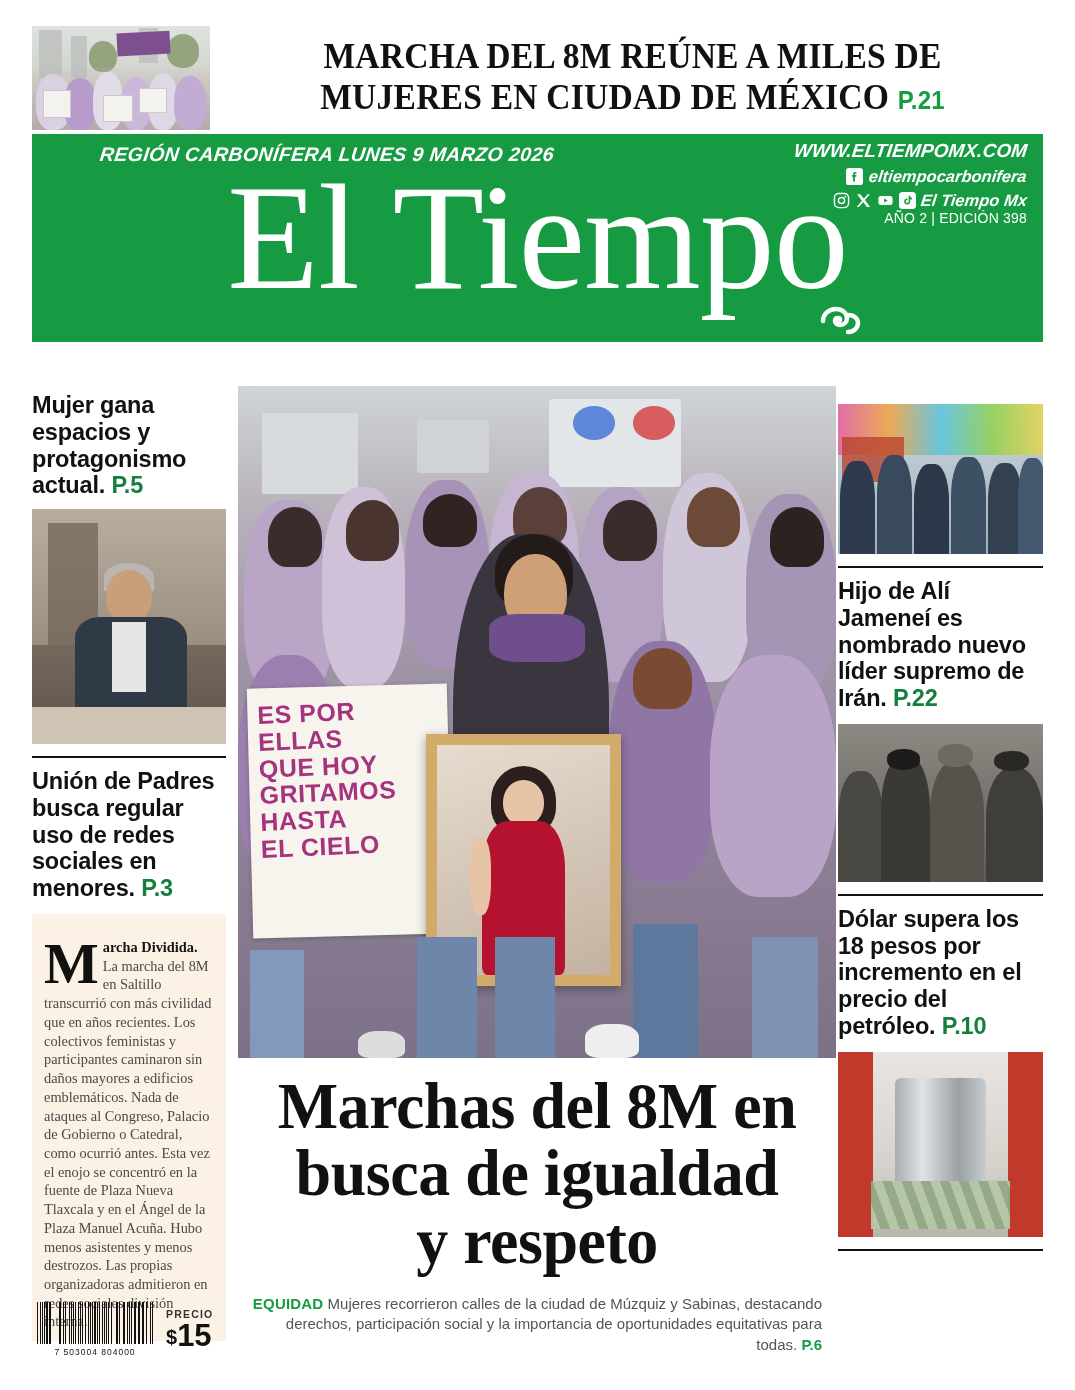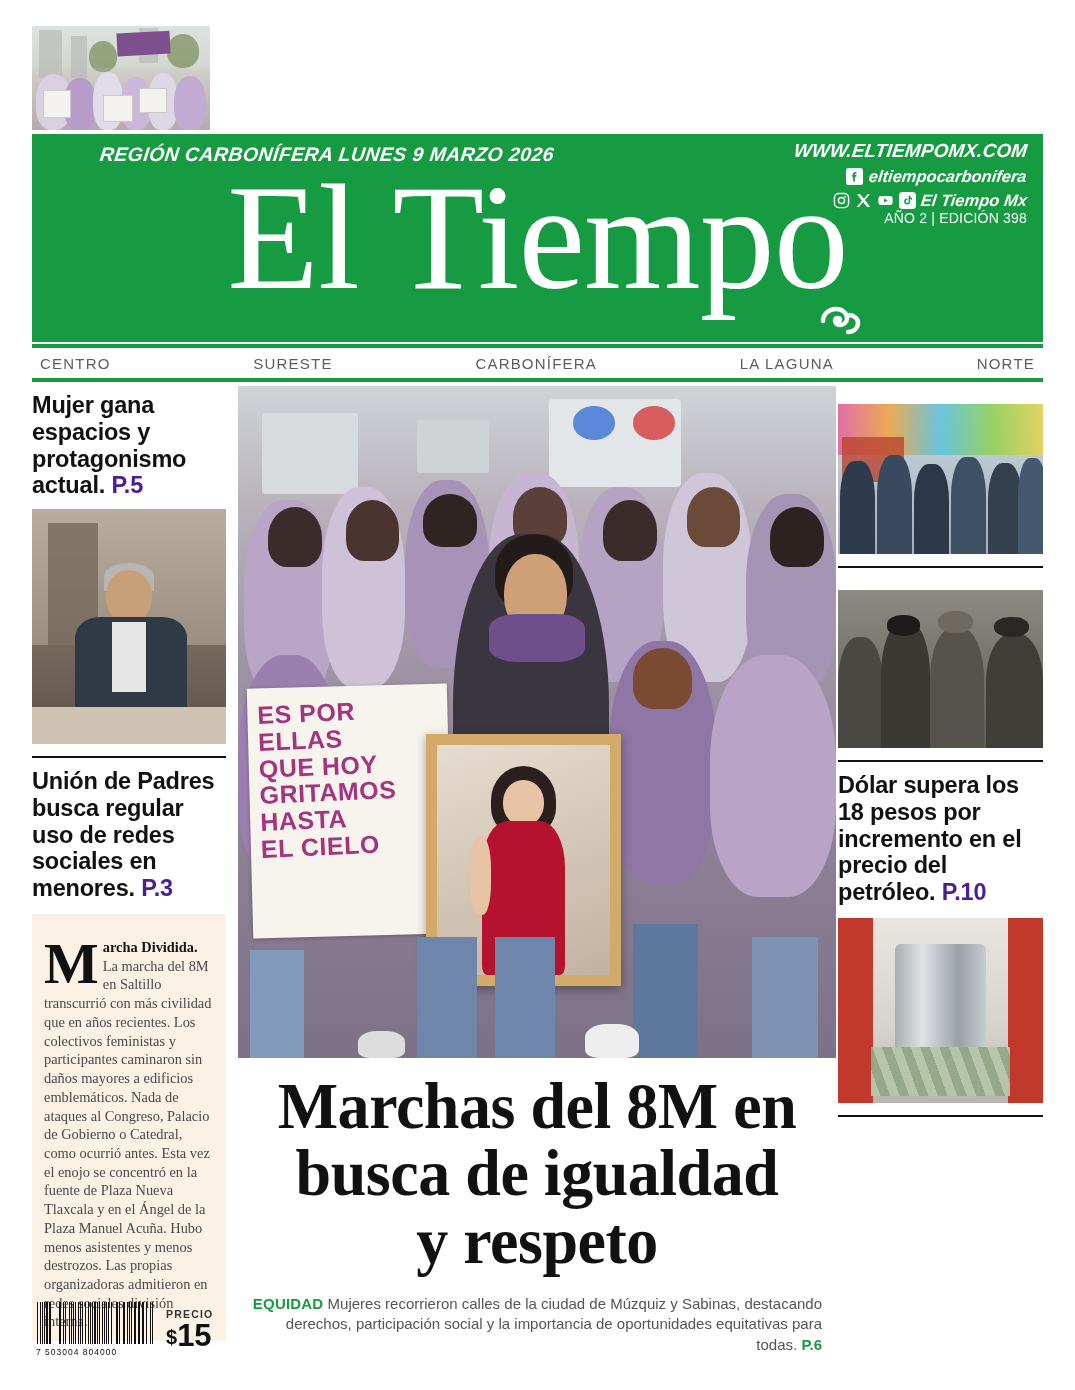--- a/index.html
+++ b/index.html
@@ -87,21 +87,21 @@
 
   
   .col-left  { position:absolute; left:32px;  top:392px; width:194px; }
   .col-mid   { position:absolute; left:238px; top:386px; width:598px; }
   .col-right { position:absolute; left:838px; top:392px; width:205px; }
 
   .brief-head {
     font-size:23.5px; font-weight:700; line-height:1.14; color:#111;
     letter-spacing:-.2px;
   }
-  .brief-head .pg { color:#4c1d95; }
+  .brief-head .pg { color:#15803d; }
   .brief-photo { width:100%; position:relative; overflow:hidden; background:#ccc; }
 
   
   .ph-man { height:235px; background:linear-gradient(180deg,#9a8f85 0%,#7d6f62 45%,#5e5247 100%); }
   .ph-man .wall{position:absolute;left:0;top:0;right:0;height:58%;background:linear-gradient(180deg,#b9ada0,#9b8f82);}
   .ph-man .door{position:absolute;left:8%;top:6%;width:26%;height:52%;background:#6d6154;opacity:.7;}
   .ph-man .head{position:absolute;left:38%;top:26%;width:24%;height:23%;border-radius:48%;background:#c79f79;}
   .ph-man .hair{position:absolute;left:37%;top:23%;width:26%;height:12%;border-radius:50% 50% 0 0;background:#b9b5b0;}
   .ph-man .body{position:absolute;left:22%;top:46%;width:58%;height:40%;border-radius:22% 22% 0 0;background:#2f3a46;}
   .ph-man .shirt{position:absolute;left:41%;top:48%;width:18%;height:30%;background:#e6e6e6;}
@@ -127,21 +127,21 @@
   }
   .min-body b { color:#141414; }
 
   
   .barcode-wrap { position:absolute; left:36px; top:1292px; width:200px; height:75px;
      display:flex; align-items:center; gap:12px;}
   .barcode { width:118px; }
   .barcode .bars { height:42px; display:flex; align-items:stretch; }
   .barcode .bars i { display:block; background:#111; }
   .barcode .digits { font-size:8.5px; letter-spacing:1px; color:#111; margin-top:3px;
-     font-family:"Liberation Sans",sans-serif; white-space:nowrap;}
+     font-family:"Liberation Sans",sans-serif; white-space:nowrap;text-align:center;}
   .price-lbl { font-size:10.5px; letter-spacing:1.2px; color:#333; text-align:center; font-weight:700;}
   .price-val { font-size:31px; font-weight:700; color:#111; line-height:1; }
   .price-val .cur { font-size:20px; vertical-align:2px; }
 
   
   .mainphoto { position:relative; width:598px; height:672px; overflow:hidden; background:#8b7f86; }
   .mp-bg { position:absolute; inset:0;
      background:linear-gradient(180deg,#cfd4d8 0%,#b9b2bb 18%,#9f93a6 42%,#8d7f96 70%,#7c7186 100%); }
   .mp-veh { position:absolute; background:#d8dbdd; }
   .mp-flash { position:absolute; border-radius:50%; }
@@ -227,20 +227,27 @@
       <div class="tb-crowd"></div>
       <div class="tb-p" style="left:2%;top:46%;width:20%;height:54%;background:#d9d1e2;"></div>
       <div class="tb-p" style="left:18%;top:50%;width:18%;height:50%;background:#b79ccb;"></div>
       <div class="tb-p" style="left:34%;top:44%;width:17%;height:56%;background:#e2dce8;"></div>
       <div class="tb-p" style="left:50%;top:49%;width:17%;height:51%;background:#cbb7da;"></div>
       <div class="tb-p" style="left:65%;top:45%;width:17%;height:55%;background:#ded7e6;"></div>
       <div class="tb-p" style="left:80%;top:48%;width:18%;height:52%;background:#c2acd4;"></div>
       <div class="tb-sign" style="left:6%;top:62%;width:16%;height:26%;"></div>
       <div class="tb-sign" style="left:40%;top:66%;width:17%;height:26%;"></div>
       <div class="tb-sign" style="left:60%;top:60%;width:16%;height:24%;"></div>
+    </div>
+    <div class="topbanner-text">
+      <div class="tb-head">
+        <span>MARCHA DEL 8M REÚNE A MILES DE</span><br>
+        <span>MUJERES EN CIUDAD DE MÉXICO</span>
+        <span class="pg">P.21</span>
+      </div>
     </div>
   </div>
 
   <div class="masthead">
     <div class="mh-dateline">REGIÓN CARBONÍFERA LUNES 9 MARZO 2026</div>
 
     <div class="mh-right">
       <div class="mh-url">WWW.ELTIEMPOMX.COM</div>
 
       <div class="mh-social1">
@@ -286,29 +293,20 @@
 
     <div class="mh-logo">El Tiempo</div>
 
     <span class="mh-swirl">
       <svg viewBox="0 0 52 34">
           <path d="M8 17c0-7 6-12 13-12 6 0 11 4 11 9 0 4-3 7-7 7-3 0-5-2-5-4 0-2 1-3 3-3 1 0 2 .6 2 1.6 0 .8-.5 1.3-1.2 1.3M34 11c5 0 9 3.5 9 8 0 5-4.5 9-10 9" fill="none" stroke="#fff" stroke-width="4.5" stroke-linecap="round"></path>
         </svg>
     </span>
   </div>
 
-  <div class="navbar">
-    <div class="rule-top"></div>
-    <div class="nav-item">CENTRO</div>
-    <div class="nav-item">SURESTE</div>
-    <div class="nav-item">CARBONÍFERA</div>
-    <div class="nav-item">LA LAGUNA</div>
-    <div class="nav-item">NORTE</div>
-    <div class="rule-bot"></div>
-  </div>
 
   <div class="col-left">
 
     <div class="brief-head">
       <span>Mujer gana espacios y protagonismo actual.</span>
       <span class="pg">P.5</span>
     </div>
 
     <div class="gap10"></div>
     <div class="brief-photo ph-man">
@@ -494,20 +492,24 @@
       <div class="p" style="left:1%;width:17%;height:62%;background:#2e3b4e;"></div>
       <div class="p" style="left:19%;width:17%;height:66%;background:#3a4a5e;"></div>
       <div class="p" style="left:37%;width:17%;height:60%;background:#2b3849;"></div>
       <div class="p" style="left:55%;width:17%;height:65%;background:#3e5064;"></div>
       <div class="p" style="left:73%;width:17%;height:61%;background:#32404f;"></div>
       <div class="p" style="left:88%;width:14%;height:64%;background:#445870;"></div>
     </div>
 
     <div class="rule-thin"></div>
 
+    <div class="brief-head">
+      <span>Hijo de Alí Jameneí es nombrado nuevo líder supremo de Irán.</span>
+      <span class="pg">P.22</span>
+    </div>
     <div class="gap12"></div>
     <div class="brief-photo ph-iran">
       <div class="bg"></div>
       <div class="p" style="left:0%;width:22%;height:70%;background:#4a4843;"></div>
       <div class="p" style="left:21%;width:24%;height:80%;background:#3b3934;"></div>
       <div class="p" style="left:45%;width:26%;height:76%;background:#56534c;"></div>
       <div class="p" style="left:72%;width:28%;height:72%;background:#403e39;"></div>
       <div class="turb" style="left:24%;top:16%;width:16%;height:13%;background:#1d1c1a;"></div>
       <div class="turb" style="left:49%;top:13%;width:17%;height:14%;background:#6e6a62;"></div>
       <div class="turb" style="left:76%;top:17%;width:17%;height:13%;background:#2a2824;"></div>

